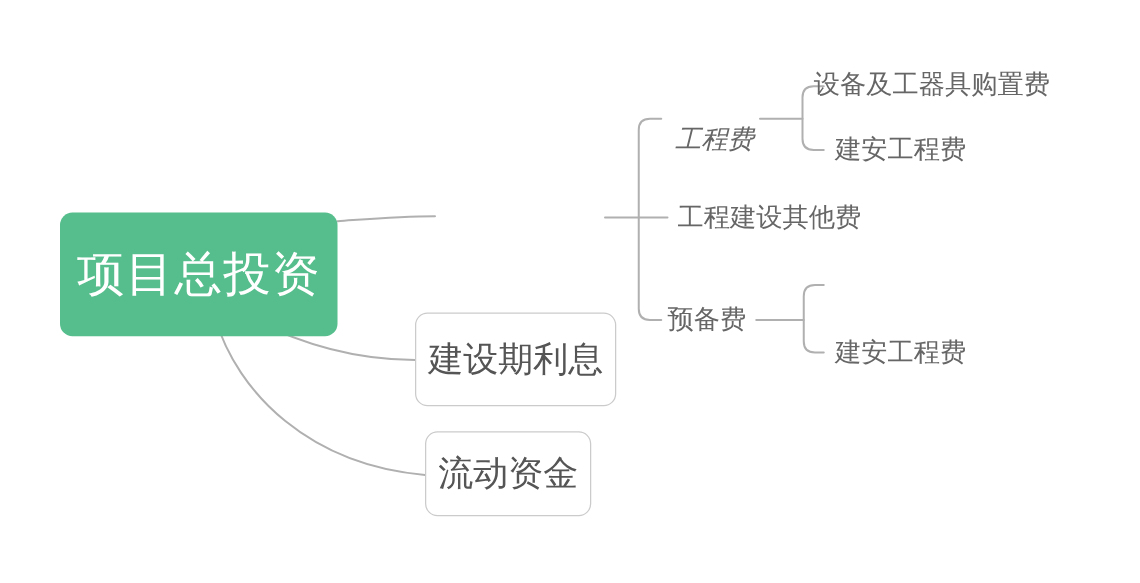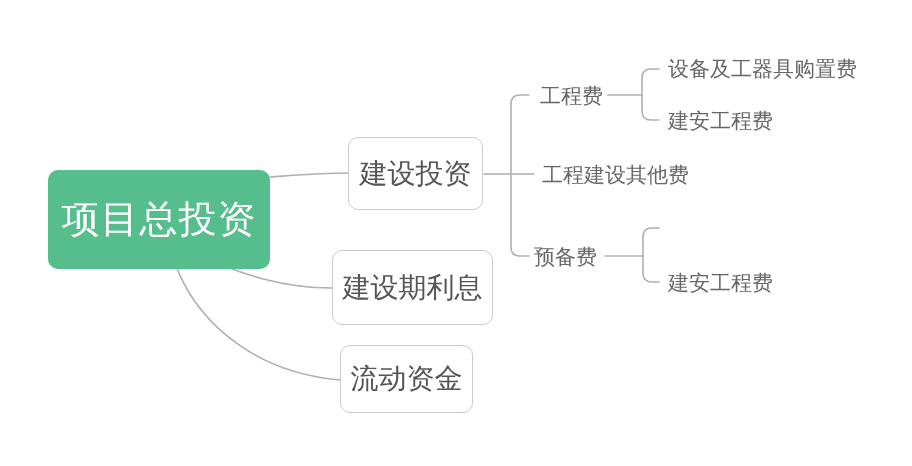--- a/index.html
+++ b/index.html
@@ -57,24 +57,24 @@
   #node-liudongzijin   { left: 340px; top: 345px; width: 133px; height: 68px; }
   .txt-label {
     position: absolute;
     color: #666666;
     font-size: 21px;
     line-height: 21px;
     white-space: nowrap;
     transform: translateY(-50%);
     cursor: pointer;
   }
-  #label-gongchengfei      { left: 540px; top: 95px; }
+  #label-gongchengfei      { left: 540px; top: 112px; font-style: italic; }
   #label-qitafei           { left: 542px; top: 174px; }
   #label-yubeifei          { left: 534px; top: 256px; }
-  #label-shebeigouzhifei   { left: 668px; top: 68px; }
+  #label-shebeigouzhifei   { left: 651px; top: 68px; }
   #label-jianangongchengfei{ left: 668px; top: 120px; }
   #label-jibenyubeifei     { left: 668px; top: 228px; }
   #label-jiachayubeifei    { left: 668px; top: 282px; }
 </style>
 </head>
 <body>
 
 <div id="canvas">
 
   <svg id="connector-layer" viewBox="0 0 912 466" xmlns="http://www.w3.org/2000/svg">
@@ -86,23 +86,20 @@
     <path d="M 608 95 L 642 95"></path>
     <path d="M 659 69 L 651 69 Q 642 69 642 78 L 642 111 Q 642 120 651 120 L 659 120"></path>
     <path d="M 605 256 L 643 256"></path>
     <path d="M 659 228 L 652 228 Q 643 228 643 237 L 643 273 Q 643 282 652 282 L 659 282"></path>
   </svg>
 
   <div class="root-node">
     <span>项目总投资</span>
   </div>
 
-  <div class="l1-node" id="node-jianshetouzi">
-    <span>建设投资</span>
-  </div>
 
   <div class="l1-node" id="node-liudongzijin">
     <span>流动资金</span>
   </div>
 
   <div class="l1-node" id="node-jianshelixi">
     <span>建设期利息</span>
   </div>
 
   <div class="txt-label" id="label-gongchengfei">工程费</div>

